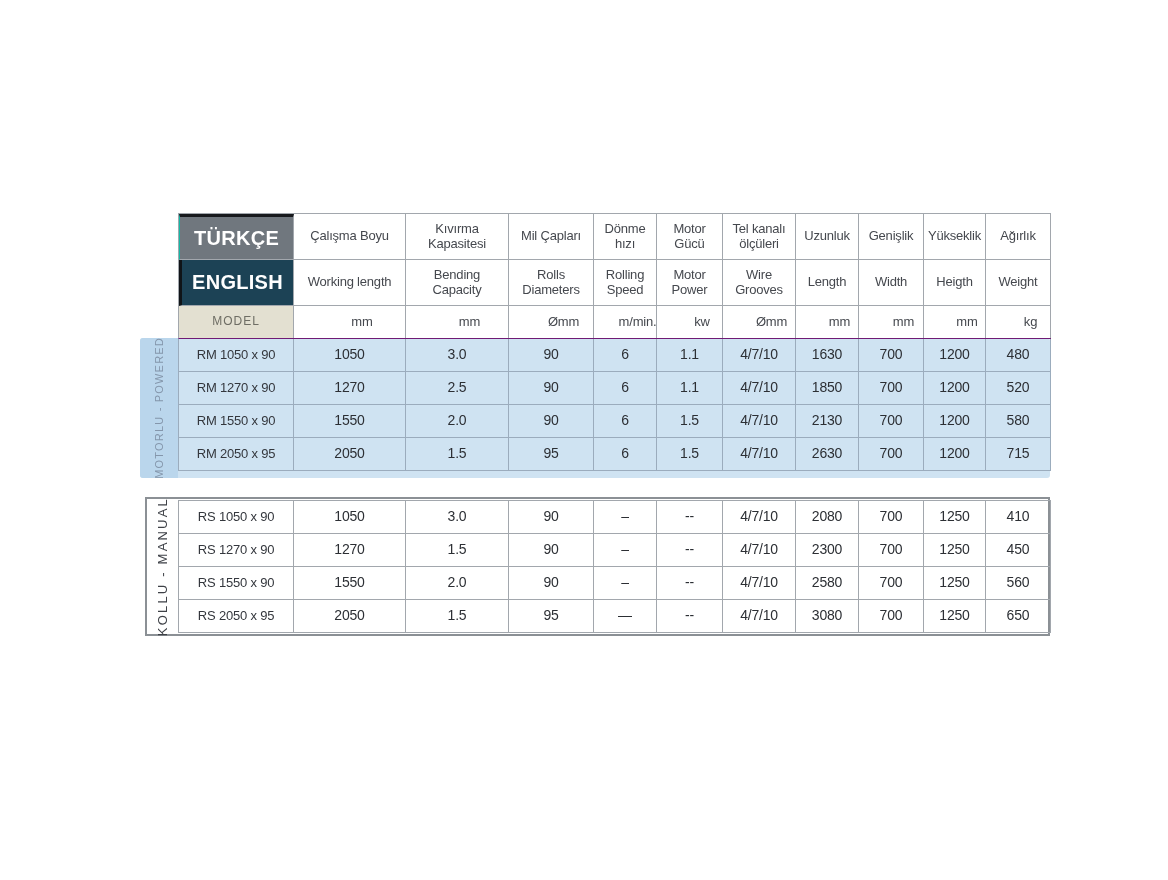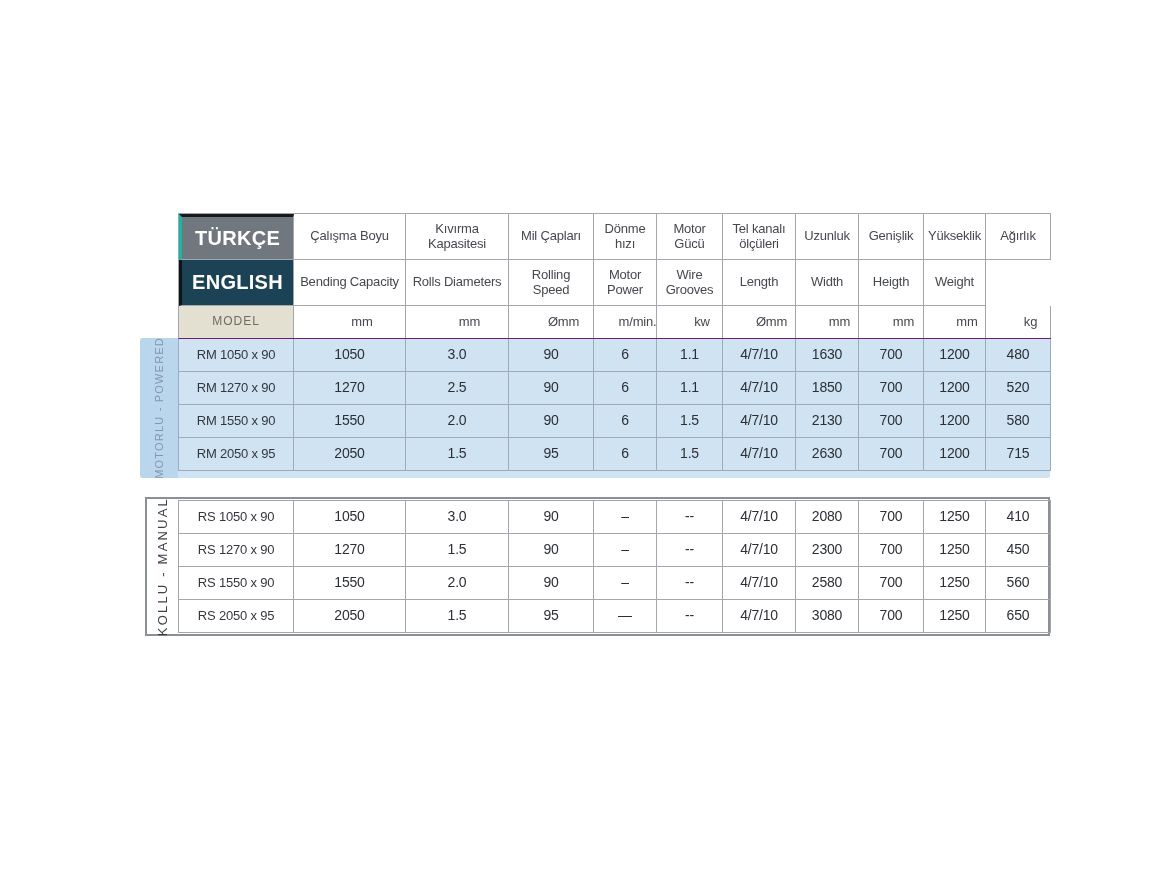--- a/index.html
+++ b/index.html
@@ -32,21 +32,21 @@
     border-top:1px solid #a2a7ad;border-left:1px solid #a2a7ad;
     background:#ffffff;
   }
   .row-tr .cell,.row-en .cell{height:46px;}
   .row-unit .cell{height:33px;}
   .hcell{font-size:13px;color:#45484e;}
   .ucell{font-size:13px;color:#45484e;margin-left:25px;}
   .cell-turkce{
     background:#70777e;color:#ffffff;font-size:20px;font-weight:bold;
     letter-spacing:0.3px;
-    border-left:3px solid #14b8a6;border-top:3px solid #17191d;
+    border-left:1px solid #14b8a6;border-top:3px solid #17191d;
   }
   .cell-english{
     background:#1c4255;color:#ffffff;font-size:20px;font-weight:bold;
     letter-spacing:0.3px;
     border-left:3px solid #101418;
   }
   .cell-model{
     background:#e3e0d1;color:#6e6d64;font-size:12px;letter-spacing:1px;
   }
 
@@ -118,20 +118,21 @@
         <div class="cell hcell">Dönme hızı</div>
         <div class="cell hcell">Motor Gücü</div>
         <div class="cell hcell">Tel kanalı ölçüleri</div>
         <div class="cell hcell">Uzunluk</div>
         <div class="cell hcell">Genişlik</div>
         <div class="cell hcell">Yükseklik</div>
         <div class="cell hcell">Ağırlık</div>
       </div>
     <div class="cols row-en">
       <div class="cell cell-english">ENGLISH</div>
+    <div class="cell hcell">Working length</div>
         <div class="cell hcell">Bending Capacity</div>
         <div class="cell hcell">Rolls Diameters</div>
         <div class="cell hcell">Rolling Speed</div>
         <div class="cell hcell">Motor Power</div>
         <div class="cell hcell">Wire Grooves</div>
         <div class="cell hcell">Length</div>
         <div class="cell hcell">Width</div>
         <div class="cell hcell">Heigth</div>
         <div class="cell hcell">Weight</div>
       </div>

